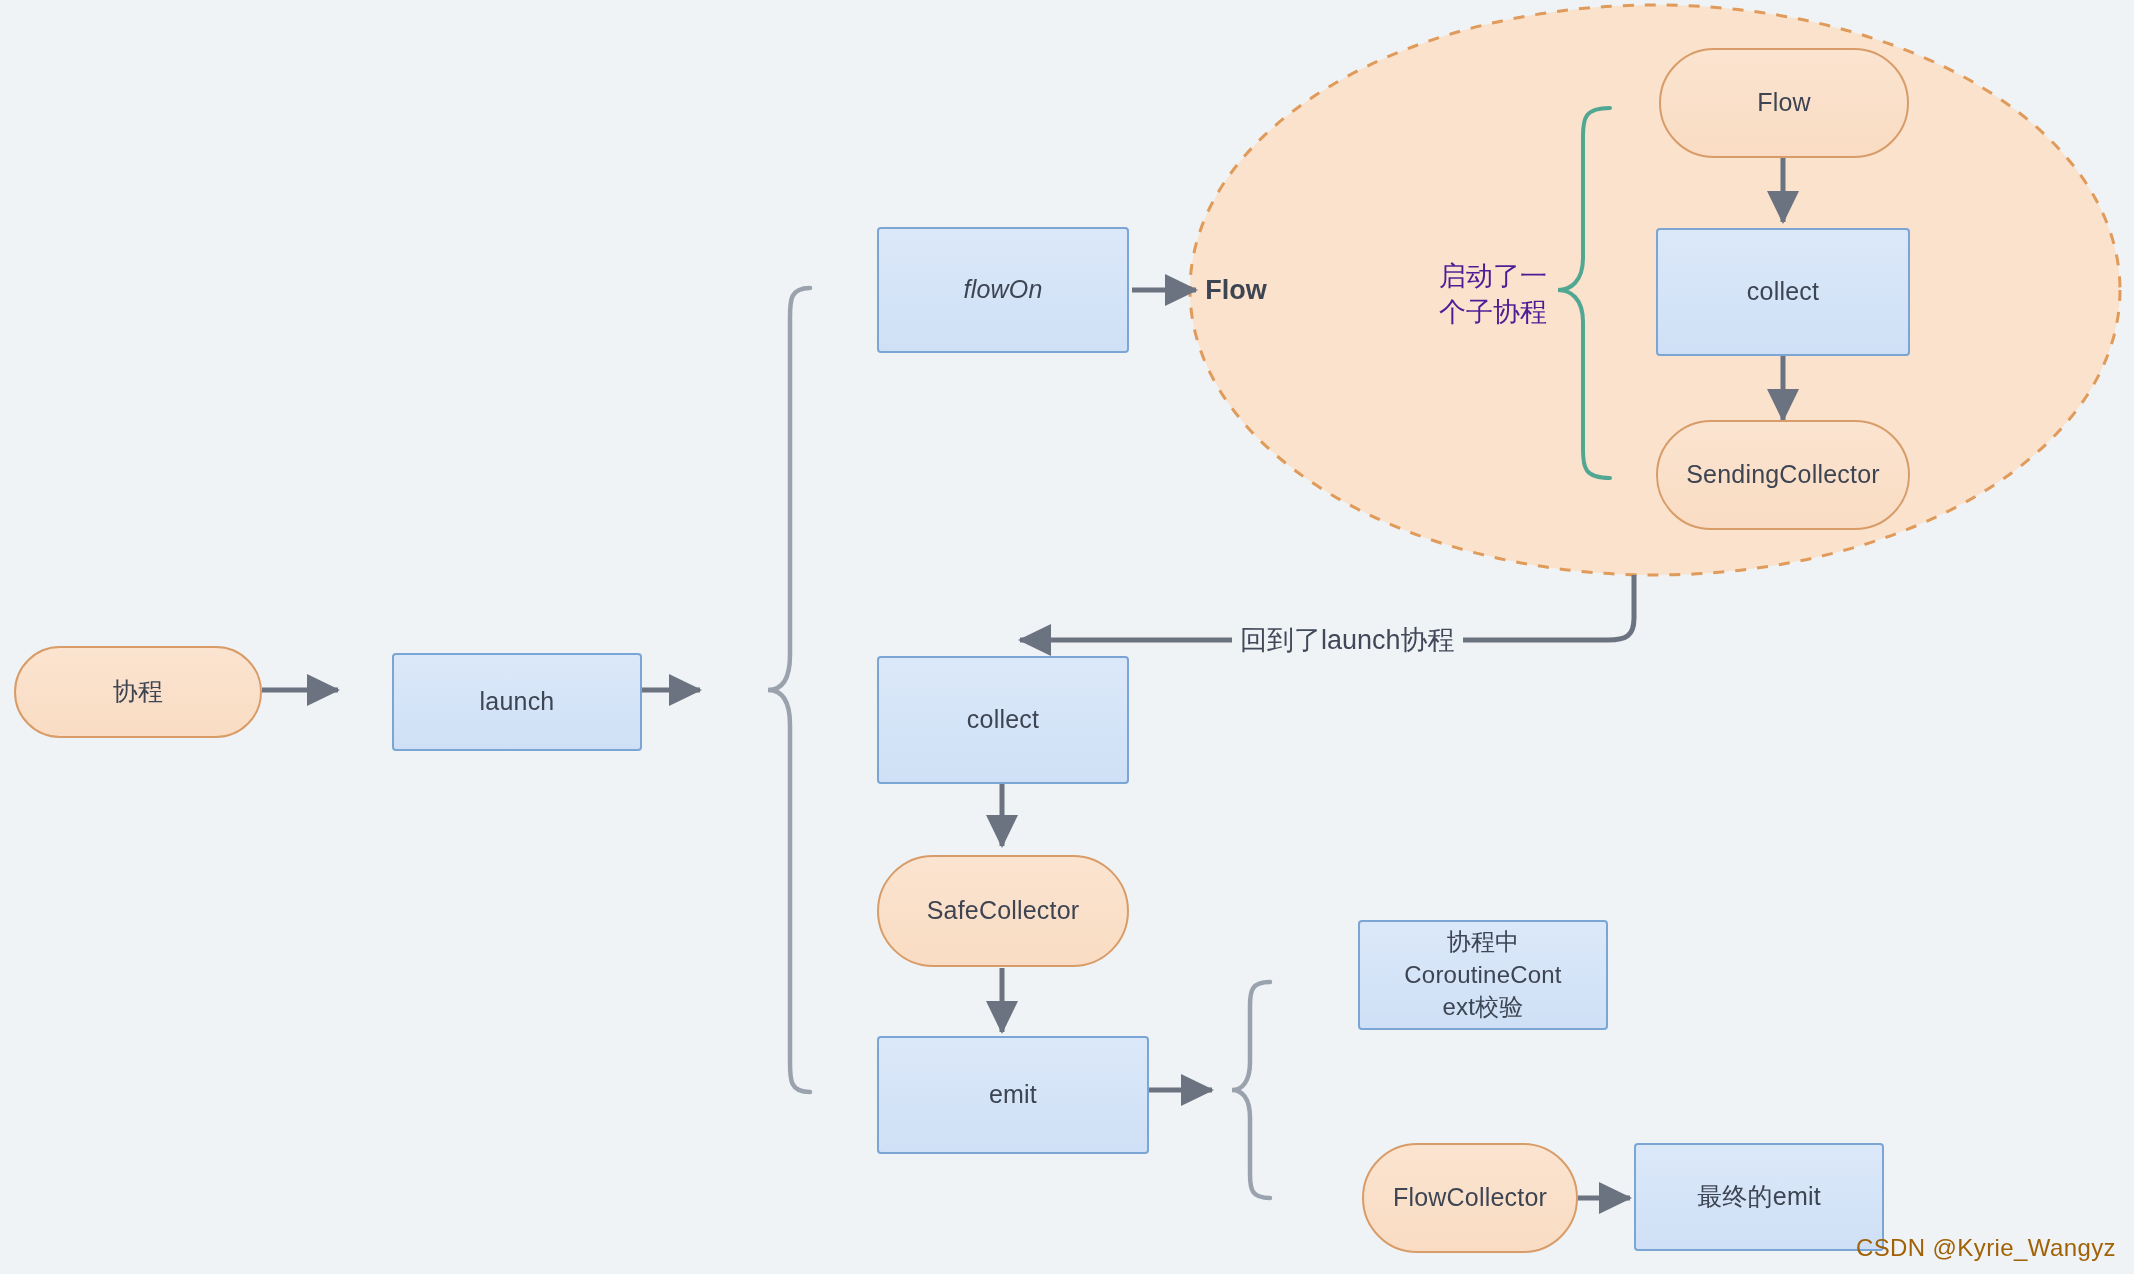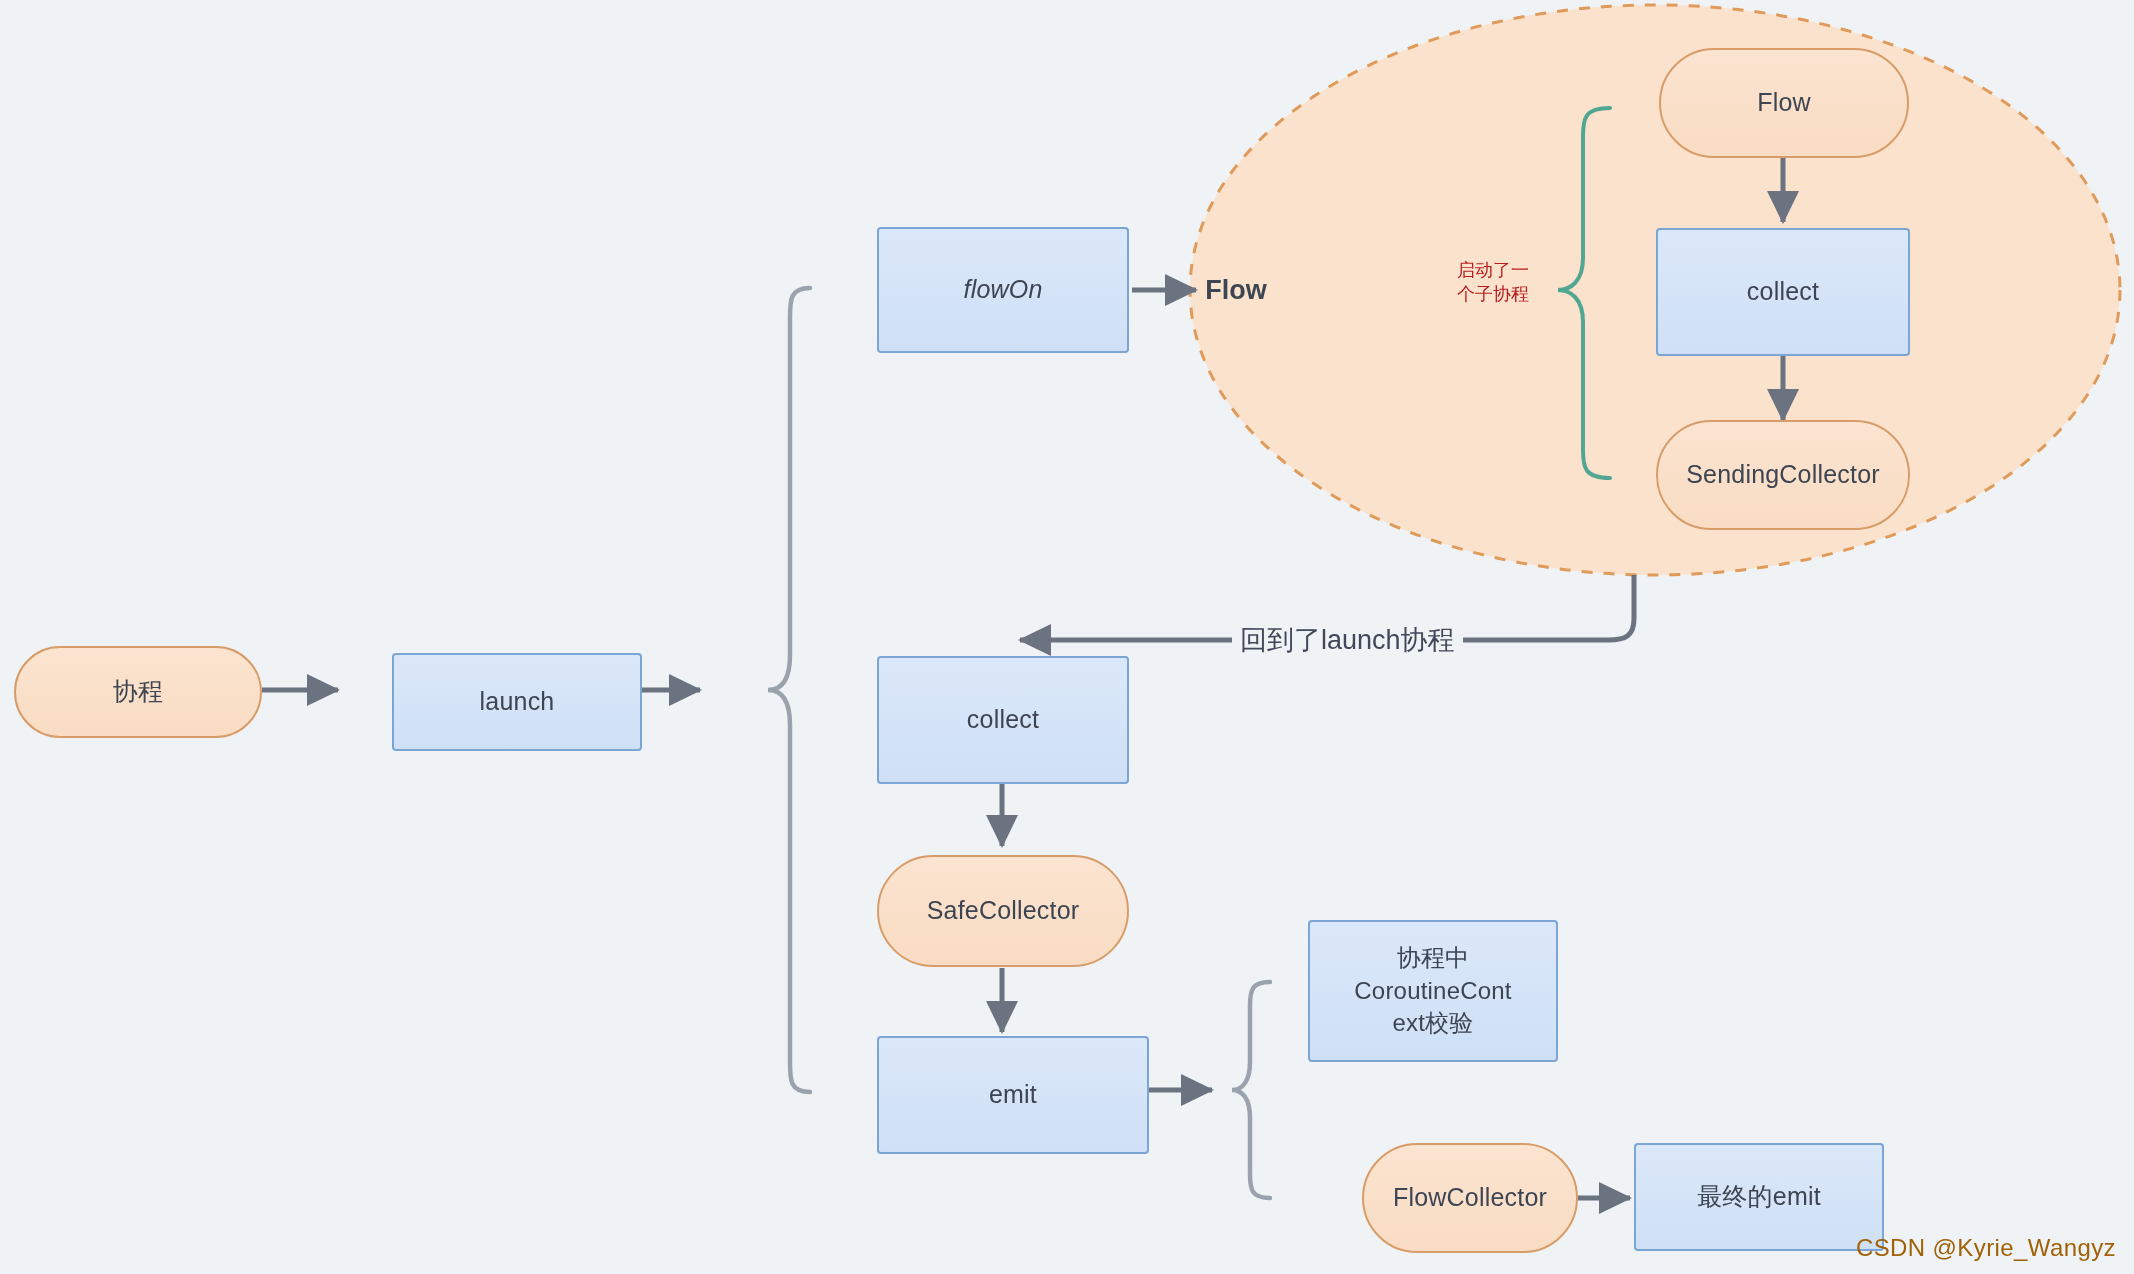--- a/index.html
+++ b/index.html
@@ -35,22 +35,22 @@
     position:absolute;
     color:#3d4452;
     font-size:27px;
     font-weight:bold;
     display:flex;align-items:center;justify-content:center;
     text-align:center;
     line-height:1.3;
   }
   .smalltext{
     position:absolute;
-    color:#b91c1c;
-    font-size:18px;
+    color:#4c1d95;
+    font-size:27px;
     line-height:1.35;
     text-align:center;
     display:flex;align-items:center;justify-content:flex-start;
   }
   .edgelabel{
     position:absolute;
     color:#41485a;
     font-size:27px;
     background:#f0f3f5;
     padding:0 8px;
@@ -158,21 +158,21 @@
 </div>
 
 <div class="node pill" style="left:877px;top:855px;width:252px;height:112px;">
   <span>SafeCollector</span>
 </div>
 
 <div class="node rect" style="left:877px;top:1036px;width:272px;height:118px;">
   <span>emit</span>
 </div>
 
-<div class="node rect" style="left:1308px;top:920px;width:250px;height:142px;padding:0 14px;flex-direction:column;font-size:24px;">
+<div class="node rect" style="left:1358px;top:920px;width:250px;height:110px;padding:0 14px;flex-direction:column;font-size:24px;">
   <span>协程中CoroutineCont</span>
   <span style="align-self:center;">ext校验</span>
 </div>
 
 <div class="node pill" style="left:1362px;top:1143px;width:216px;height:110px;">
   <span>FlowCollector</span>
 </div>
 
 <div class="node rect" style="left:1634px;top:1143px;width:250px;height:108px;">
   <span>最终的emit</span>

